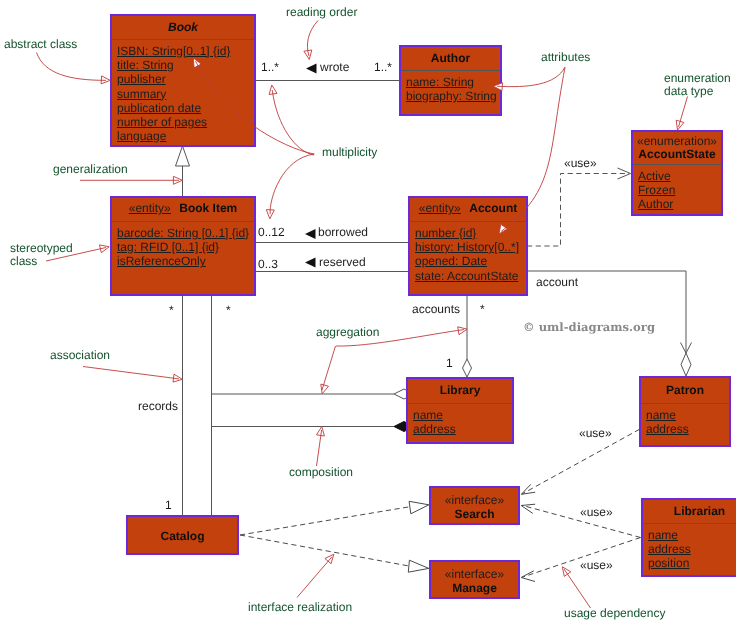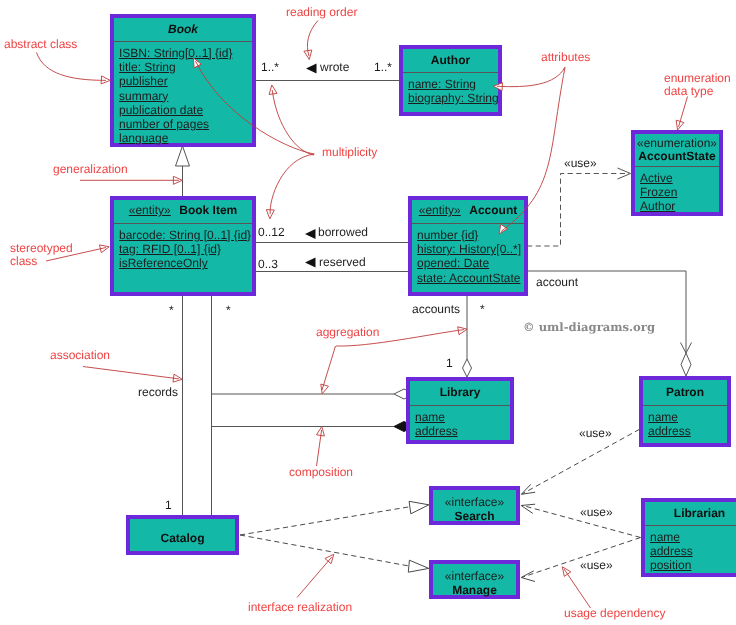--- a/index.html
+++ b/index.html
@@ -5,35 +5,35 @@
 <style>
   html,body{margin:0;padding:0;background:#ffffff;}
   body{width:736px;height:625px;overflow:hidden;
        font-family:"Liberation Sans",sans-serif;
        -webkit-font-smoothing:antialiased;text-rendering:geometricPrecision;}
   #canvas{position:relative;width:736px;height:625px;background:#fff;}
   svg.layer{position:absolute;left:0;top:0;width:736px;height:625px;overflow:visible;
             pointer-events:none;}
   svg#annotations{z-index:5;}
   svg#wires{z-index:1;}
-  .cls{position:absolute;box-sizing:border-box;border:4px solid #6d28d9;background:#14b8a6;z-index:3;}
+  .cls{position:absolute;box-sizing:border-box;border:2px solid #6d28d9;background:#c2410c;z-index:3;}
   .hdr{display:flex;flex-direction:column;align-items:center;justify-content:center;
        box-sizing:border-box;}
   .hdr .stereo{font-size:12px;color:#1d1d1d;line-height:13.2px;font-weight:normal;}
   .hdr .nm{font-size:12px;font-weight:bold;color:#0f0f0f;line-height:13.2px;}
   .hdr.ital .nm{font-style:italic;}
   .hdr.inline{display:block;text-align:center;white-space:nowrap;}
   .hdr.inline .stereo,.hdr.inline .nm{line-height:inherit;}
   .hdr.inline .stereo{margin-right:4px;text-decoration:underline;}
   .hdr.inline .stereo,.hdr.inline .nm{display:inline;}
   .sep{height:1px;background:#555;}
   .attrs{padding:4px 0 0 5px;box-sizing:border-box;}
   .attrs div{font-size:12px;line-height:14.2px;color:#1d1d1d;white-space:nowrap;text-decoration:underline;}
   .lbl{position:absolute;font-size:12px;color:#1d1d1d;line-height:13px;white-space:nowrap;z-index:4;}
-  .ann{position:absolute;font-size:12px;color:#ef4444;line-height:13.1px;white-space:pre;z-index:4;}
+  .ann{position:absolute;font-size:12px;color:#14532d;line-height:13.1px;white-space:pre;z-index:4;}
   .wm{position:absolute;font-family:"DejaVu Serif",serif;font-weight:bold;font-size:11.6px;
       color:#8a8a8a;white-space:nowrap;z-index:2;}
 </style>
 </head>
 <body>
 
 <div id="canvas">
 
 <svg class="layer" id="wires" viewBox="0 0 736 625">
   <g fill="none" stroke="#555" stroke-width="1">
@@ -241,21 +241,21 @@
 <div class="lbl" style="left:258px;top:258px;">0..3</div>
 <div class="lbl" style="left:319px;top:256px;">reserved</div>
 
 <div class="lbl" style="left:564px;top:157px;">«use»</div>
 <div class="lbl" style="left:579px;top:427px;">«use»</div>
 <div class="lbl" style="left:580px;top:506px;">«use»</div>
 <div class="lbl" style="left:580px;top:559px;">«use»</div>
 
 <div class="lbl" style="left:169px;top:304px;">*</div>
 <div class="lbl" style="left:226px;top:304px;">*</div>
-<div class="lbl" style="left:138px;top:386px;">records</div>
+<div class="lbl" style="left:138px;top:400px;">records</div>
 <div class="lbl" style="left:165px;top:499px;">1</div>
 
 <div class="lbl" style="left:412px;top:303px;">accounts</div>
 <div class="lbl" style="left:480px;top:303px;">*</div>
 <div class="lbl" style="left:536px;top:276px;">account</div>
 <div class="lbl" style="left:446px;top:357px;">1</div>
 
 <div class="wm" style="left:523px;top:320px;">© uml-diagrams.org</div>
 
 <div class="ann" style="left:4px;top:38px;">abstract class</div>

